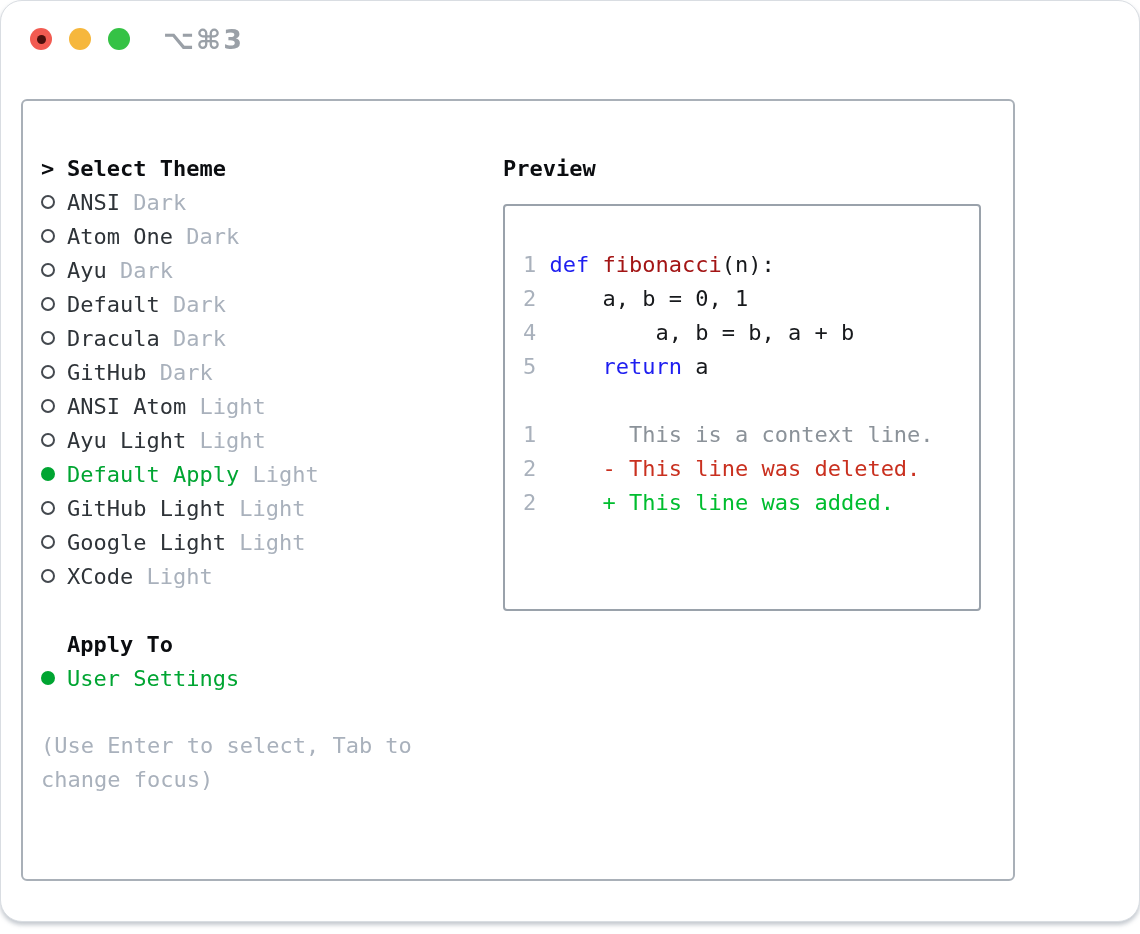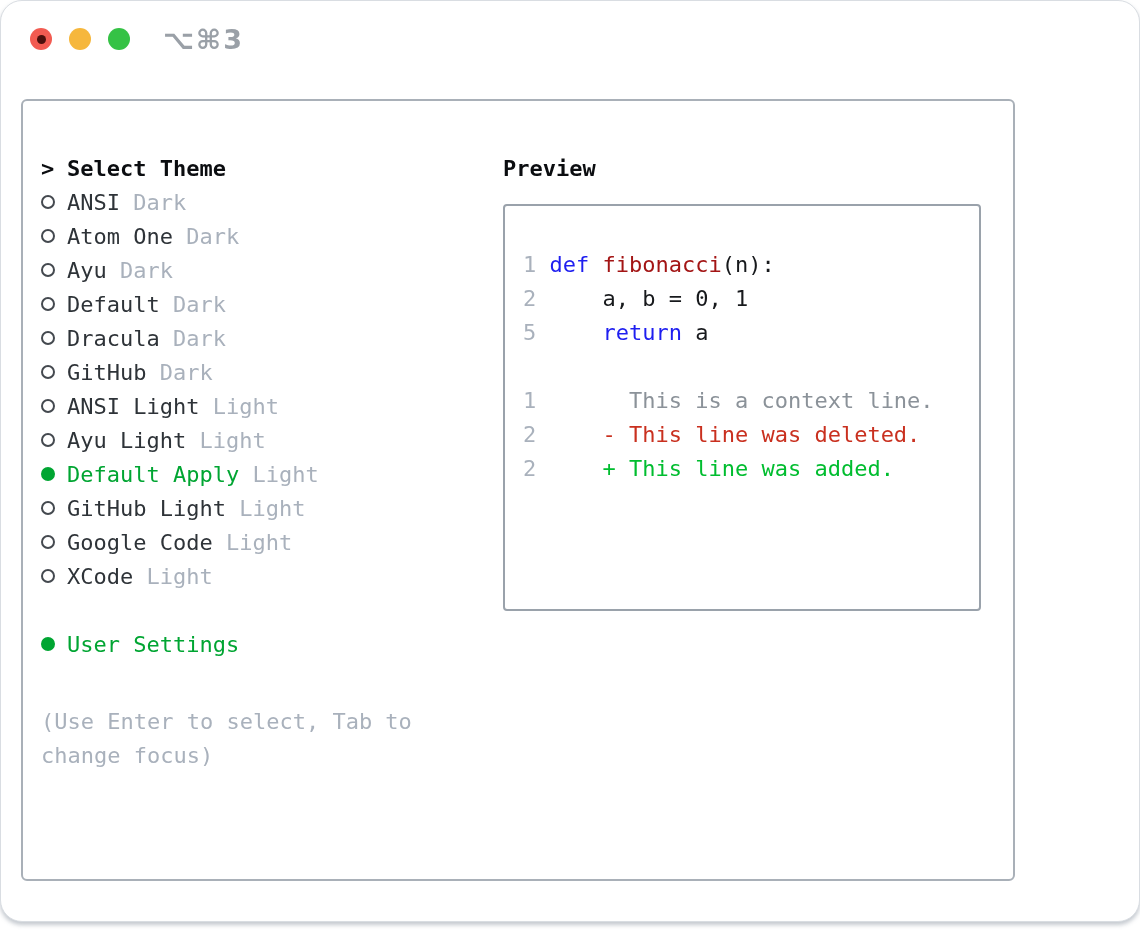--- a/index.html
+++ b/index.html
@@ -38,21 +38,21 @@
   .marker { width:26px; display:flex; align-items:center; }
   .prompt { font-weight:bold; color:#0b0d10; }
   .heading { font-weight:bold; color:#0b0d10; }
   .radio { width:14px; height:14px; border-radius:50%; border:2px solid #44494f; }
   .theme-row.selected .radio, .apply-row.selected .radio { background:var(--accent-green); border-color:var(--accent-green); }
   .theme-row.selected .name, .apply-row.selected .name { color:var(--accent-green); }
   .tag { color:var(--muted); margin-left:1ch;text-align:center; }
   .spacer { height:34px; }
 
   .help {
-    margin-top:44px; width:430px; font-size:22px; line-height:34px; color:var(--muted);
+    margin-top:34px; width:430px; font-size:22px; line-height:34px; color:var(--muted);
   }
 
   
   .preview-box {
     margin-top:19px; width:478px; height:407px;
     border:2px solid #9aa2ab; border-radius:4px; background:#fff;
     padding:42px 10px 0 18px; overflow:hidden;
   }
   .cline { height:34px; font-size:22px; white-space:pre; line-height:34px; }
   .num { color:var(--muted); }
@@ -129,21 +129,21 @@
             <span class="marker">
               <span class="radio"></span>
             </span>
             <span class="name">GitHub</span>
             <span class="tag">Dark</span>
           </div>
           <div class="row theme-row">
             <span class="marker">
               <span class="radio"></span>
             </span>
-            <span class="name">ANSI Light</span>
+            <span class="name">ANSI Atom</span>
             <span class="tag">Light</span>
           </div>
           <div class="row theme-row">
             <span class="marker">
               <span class="radio"></span>
             </span>
             <span class="name">Ayu Light</span>
             <span class="tag">Light</span>
           </div>
           <div class="row theme-row selected">
@@ -157,34 +157,38 @@
             <span class="marker">
               <span class="radio"></span>
             </span>
             <span class="name">GitHub Light</span>
             <span class="tag">Light</span>
           </div>
           <div class="row theme-row">
             <span class="marker">
               <span class="radio"></span>
             </span>
-            <span class="name">Google Code</span>
+            <span class="name">Google Light</span>
             <span class="tag">Light</span>
           </div>
           <div class="row theme-row">
             <span class="marker">
               <span class="radio"></span>
             </span>
             <span class="name">XCode</span>
             <span class="tag">Light</span>
           </div>
         </div>
 
       <div class="spacer"></div>
 
+      <div class="row">
+        <span class="marker"></span>
+        <span class="heading">Apply To</span>
+      </div>
 
       <div>
           <div class="row apply-row selected">
             <span class="marker">
               <span class="radio"></span>
             </span>
             <span class="name">User Settings</span>
           </div>
         </div>
 
@@ -192,20 +196,21 @@
     </div>
 
     <div class="right-col">
       <div class="row">
         <span class="heading">Preview</span>
       </div>
       <div class="preview-box">
         <div>
             <div class="cline"><span class="num">1 </span><span class="kw">def</span><span class="pl"> </span><span class="fn">fibonacci</span><span class="pl">(n):</span></div>
             <div class="cline"><span class="num">2 </span><span class="pl">    a, b = 0, 1</span></div>
+            <div class="cline"><span class="num">4 </span><span class="pl">        a, b = b, a + b</span></div>
             <div class="cline"><span class="num">5 </span><span class="pl">    </span><span class="kw">return</span><span class="pl"> a</span></div>
             <div class="cline"><span class="num"></span></div>
             <div class="cline"><span class="num">1 </span><span class="ctx">      This is a context line.</span></div>
             <div class="cline"><span class="num">2 </span><span class="del">    - This line was deleted.</span></div>
             <div class="cline"><span class="num">2 </span><span class="add">    + This line was added.</span></div>
           </div>
       </div>
     </div>
 
   </div>

